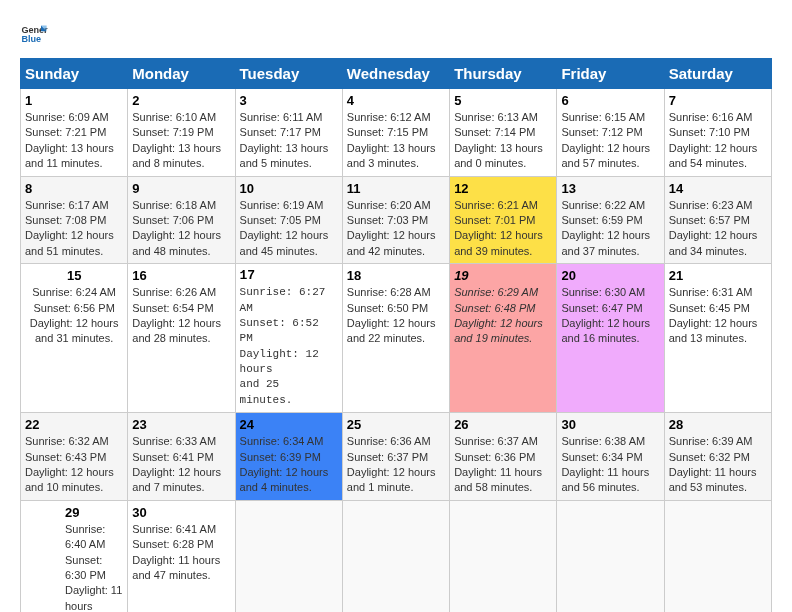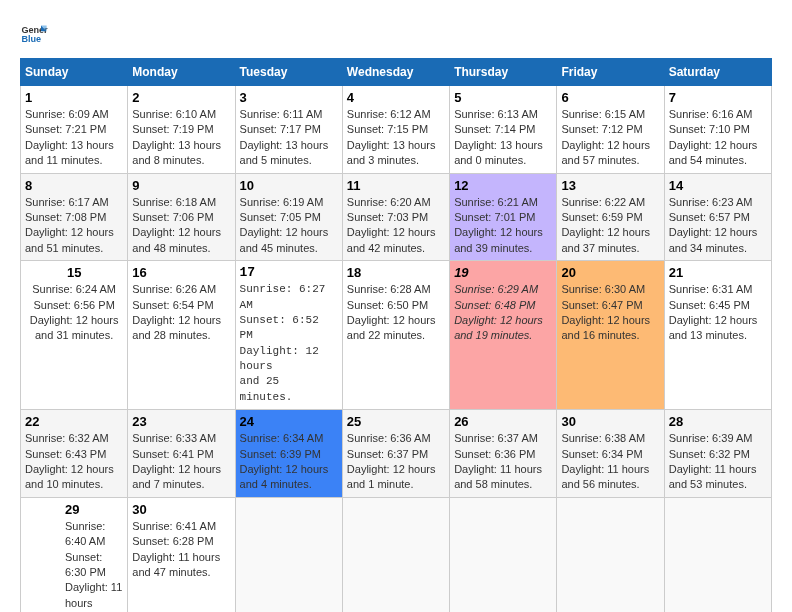--- a/index.html
+++ b/index.html
@@ -40,21 +40,21 @@
     .calendar {
       width: 100%;
       border-collapse: collapse;
       font-size: 11px;
     }
     .calendar th {
       background: #1a6bb5;
       color: #fff;
       padding: 6px 4px;
       text-align: left;
-      font-size: 12px;
+      font-size: 15px;
       font-weight: bold;
       border: 1px solid #1a6bb5;
     }
     .calendar td {
       border: 1px solid #ccc;
       vertical-align: top;
       padding: 4px;
       min-height: 80px;
       width: calc(100% / 7);
     }
@@ -153,21 +153,21 @@
           <div class="day-info">Sunrise: 6:18 AM<br>Sunset: 7:06 PM<br>Daylight: 12 hours<br>and 48 minutes.</div>
         </td>
         <td style="background: rgb(245, 245, 245); margin-left: 44px;">
           <div class="day-num">10</div>
           <div class="day-info">Sunrise: 6:19 AM<br>Sunset: 7:05 PM<br>Daylight: 12 hours<br>and 45 minutes.</div>
         </td>
         <td style="background: rgb(245, 245, 245);">
           <div class="day-num">11</div>
           <div class="day-info">Sunrise: 6:20 AM<br>Sunset: 7:03 PM<br>Daylight: 12 hours<br>and 42 minutes.</div>
         </td>
-        <td style="background: #c4b5fd;">
+        <td style="background: #fde047;">
           <div class="day-num">12</div>
           <div class="day-info">Sunrise: 6:21 AM<br>Sunset: 7:01 PM<br>Daylight: 12 hours<br>and 39 minutes.</div>
         </td>
         <td style="background: rgb(245, 245, 245);">
           <div class="day-num">13</div>
           <div class="day-info">Sunrise: 6:22 AM<br>Sunset: 6:59 PM<br>Daylight: 12 hours<br>and 37 minutes.</div>
         </td>
         <td style="background: rgb(245, 245, 245);">
           <div class="day-num">14</div>
           <div class="day-info">Sunrise: 6:23 AM<br>Sunset: 6:57 PM<br>Daylight: 12 hours<br>and 34 minutes.</div>
@@ -187,21 +187,21 @@
           <div class="day-info">Sunrise: 6:27 AM<br>Sunset: 6:52 PM<br>Daylight: 12 hours<br>and 25 minutes.</div>
         </td>
         <td style="background: rgb(255, 255, 255);">
           <div class="day-num">18</div>
           <div class="day-info">Sunrise: 6:28 AM<br>Sunset: 6:50 PM<br>Daylight: 12 hours<br>and 22 minutes.</div>
         </td>
         <td style="background: #fca5a5; font-style: italic;">
           <div class="day-num">19</div>
           <div class="day-info">Sunrise: 6:29 AM<br>Sunset: 6:48 PM<br>Daylight: 12 hours<br>and 19 minutes.</div>
         </td>
-        <td style="background: #fdba74;">
+        <td style="background: #f0abfc;">
           <div class="day-num">20</div>
           <div class="day-info">Sunrise: 6:30 AM<br>Sunset: 6:47 PM<br>Daylight: 12 hours<br>and 16 minutes.</div>
         </td>
         <td style="background: rgb(255, 255, 255);">
           <div class="day-num">21</div>
           <div class="day-info">Sunrise: 6:31 AM<br>Sunset: 6:45 PM<br>Daylight: 12 hours<br>and 13 minutes.</div>
         </td>
       </tr>
       <tr>
         <td style="background: rgb(245, 245, 245);">

